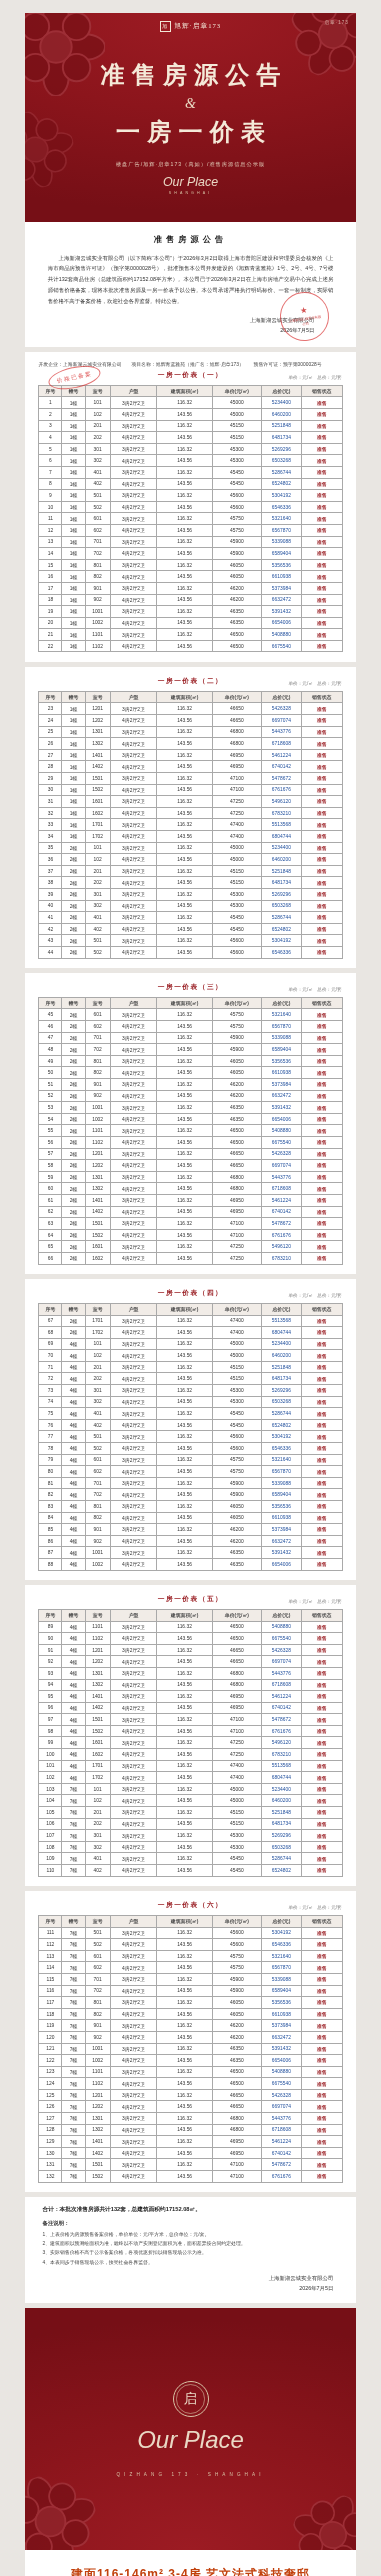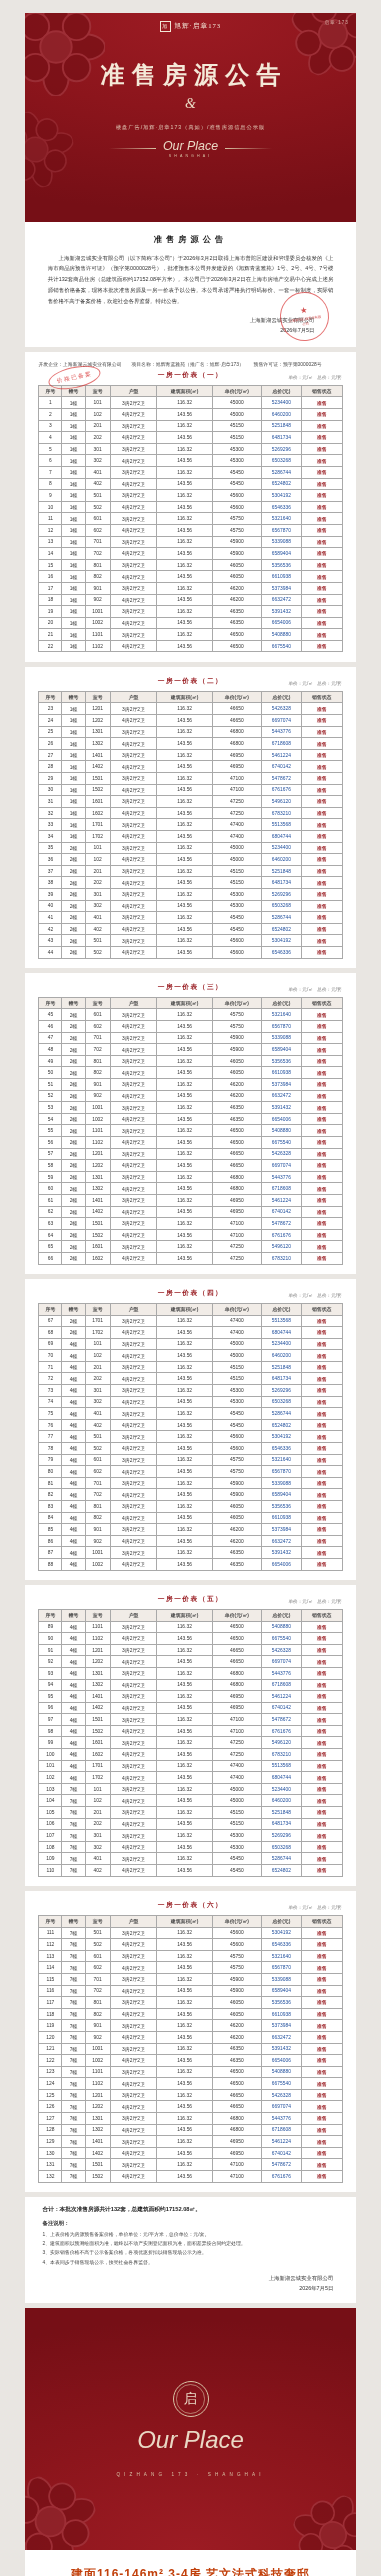--- a/index.html
+++ b/index.html
@@ -110,20 +110,21 @@
       </svg>
 
     <div class="top-logo">
       <span class="logo-mark">旭</span>
       <span>旭辉·启章173</span>
     </div>
     <div class="corner-text">启章·173</div>
 
     <h1 class="hero-title t1">准售房源公告</h1>
     <div class="amp">&amp;</div>
+    <h1 class="hero-title">一房一价表</h1>
     <div class="hero-sub">楼盘广告/旭辉·启章173（真如）/准售房源信息公示版</div>
 
     <div class="hero-script">
       <span class="flourish"></span>
       <div>
         <div class="script">Our Place</div>
         <div class="caps">SHANGHAI</div>
       </div>
       <span class="flourish rev"></span>
     </div>

